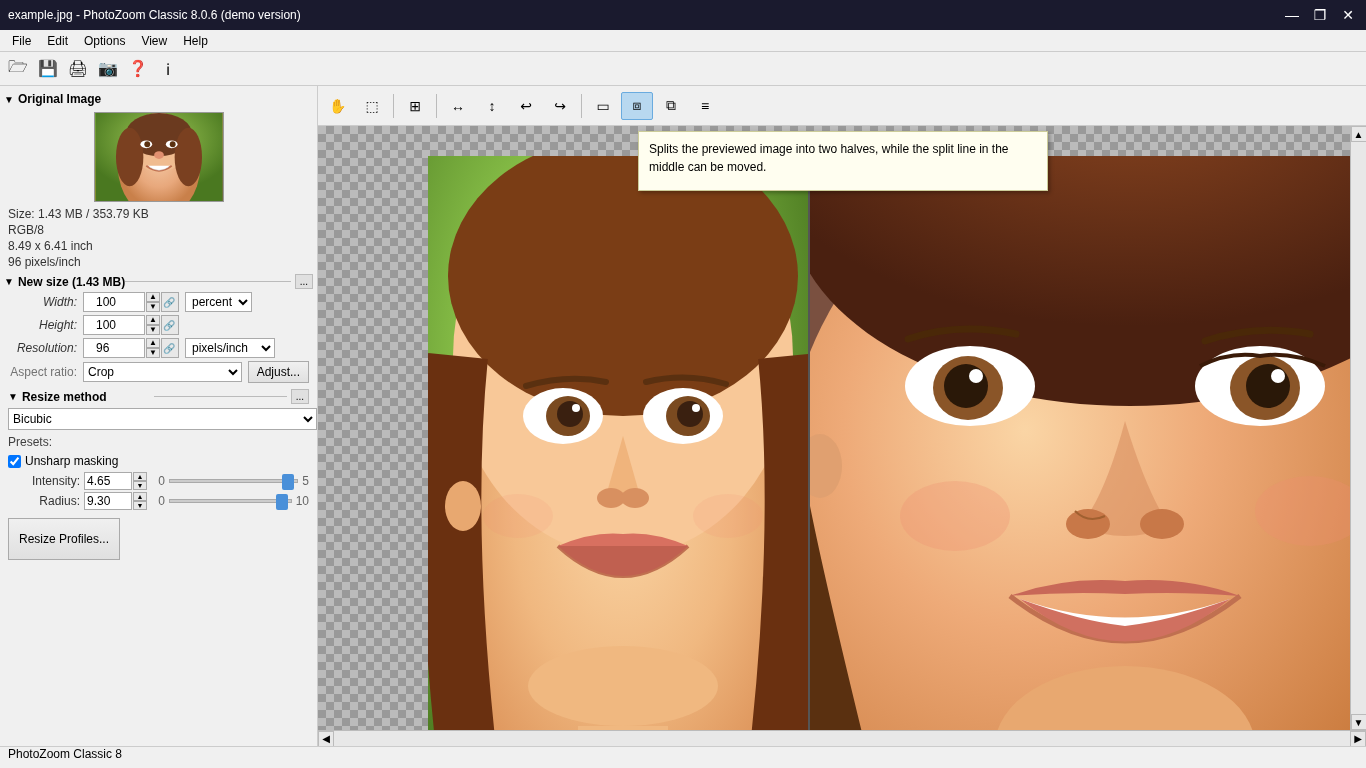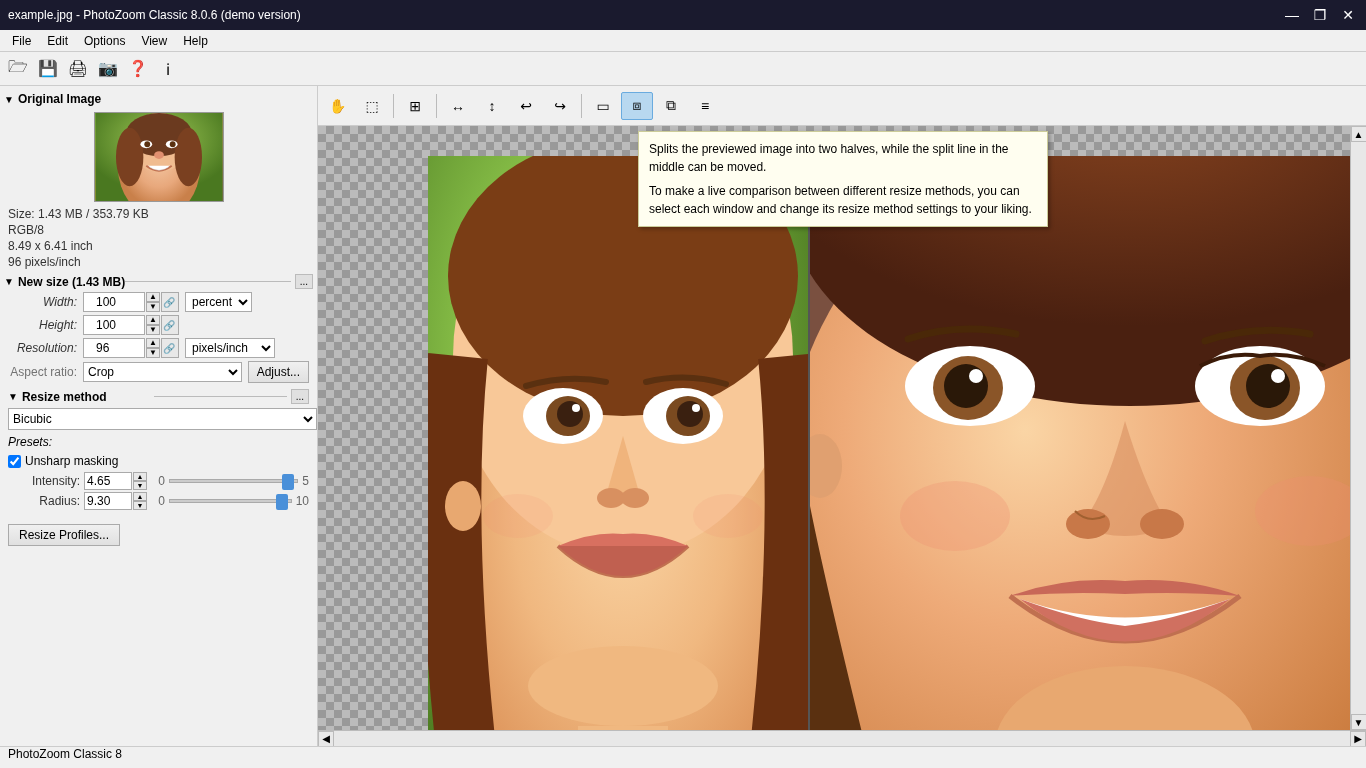--- a/index.html
+++ b/index.html
@@ -213,21 +213,21 @@
       background: white;
       font-size: 12px;
       margin: 2px 4px;
     }
 
     .presets-row {
       display: flex;
       align-items: center;
       margin: 3px 4px;
     }
-    .presets-label { width: 50px; color: #000000; font-style: italic; }
+    .presets-label { width: 50px; color: #404040; }
     .presets-select {
       flex: 1;
       height: 22px;
       border: 1px solid #aaa;
       background: white;
       font-size: 12px;
     }
 
     .checkbox-row {
       display: flex;
@@ -277,22 +277,22 @@
       width: 12px;
       height: 16px;
       background: #4a90d9;
       top: -6px;
       border-radius: 2px;
       cursor: pointer;
     }
     .slider-max { color: #666; }
 
     .profiles-btn {
-      margin: 12px 4px;
-      padding: 3px 10px;
+      margin: 6px 4px;
+      padding: 13px 10px;
       border: 1px solid #aaa;
       background: linear-gradient(to bottom, #f0f0f0, #e0e0e0);
       cursor: pointer;
       font-size: 12px;
     }
 
     
     .preview-area {
       flex: 1;
       display: flex;
@@ -658,21 +658,20 @@
     </div>
 
     <div style="flex:1; display:flex; flex-direction:column; overflow:hidden;">
       <div class="preview-canvas-wrapper">
         <div class="preview-canvas-inner">
 
           <div class="checker-canvas"></div>
 
           <div class="tooltip-box">
             <div style="margin-bottom:6px;">Splits the previewed image into two halves, while the split line in the middle can be moved.</div>
-            <div>To make a live comparison between different resize methods, you can select each window and change its resize method settings to your liking.</div>
           </div>
 
           <div style="position:absolute; top:30px; left:110px; width:1120px; height:690px; overflow:hidden;">
 
             <div style="position:absolute; left:0; top:0; width:380px; height:100%; overflow:hidden;">
               <svg viewBox="0 0 380 690" xmlns="http://www.w3.org/2000/svg" style="width:380px;height:690px;position:absolute;top:0;left:0;">
                 <defs>
                   <radialGradient id="greenBg" cx="40%" cy="30%" r="70%">
                     <stop offset="0%" stop-color="#c8e870"></stop>
                     <stop offset="40%" stop-color="#8bc34a"></stop>

